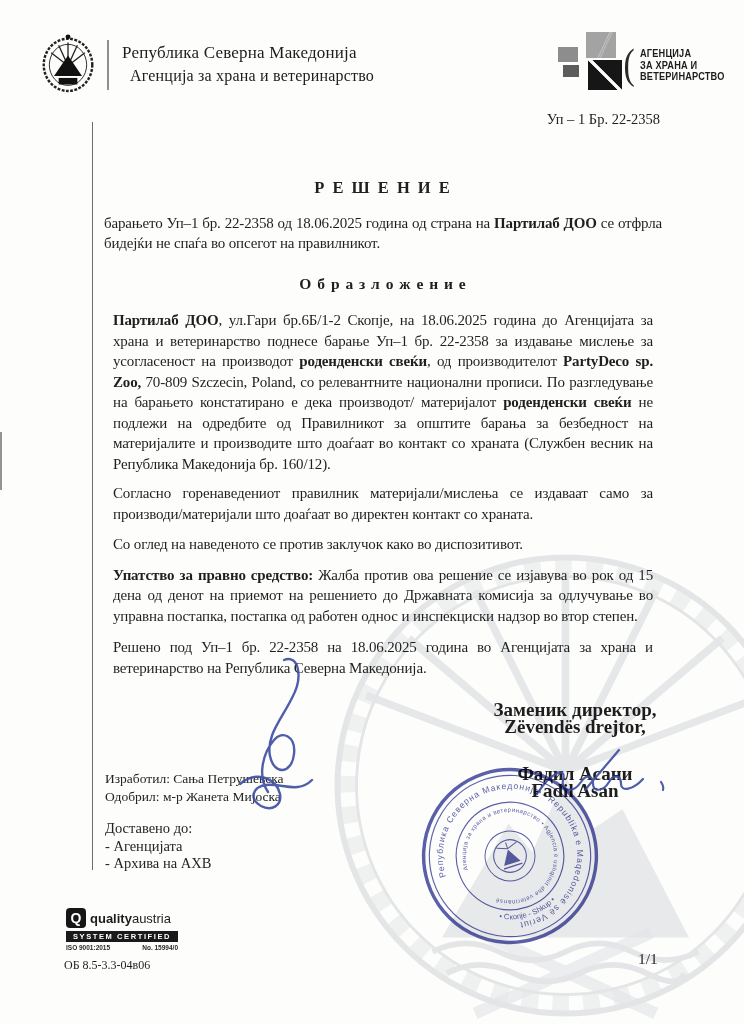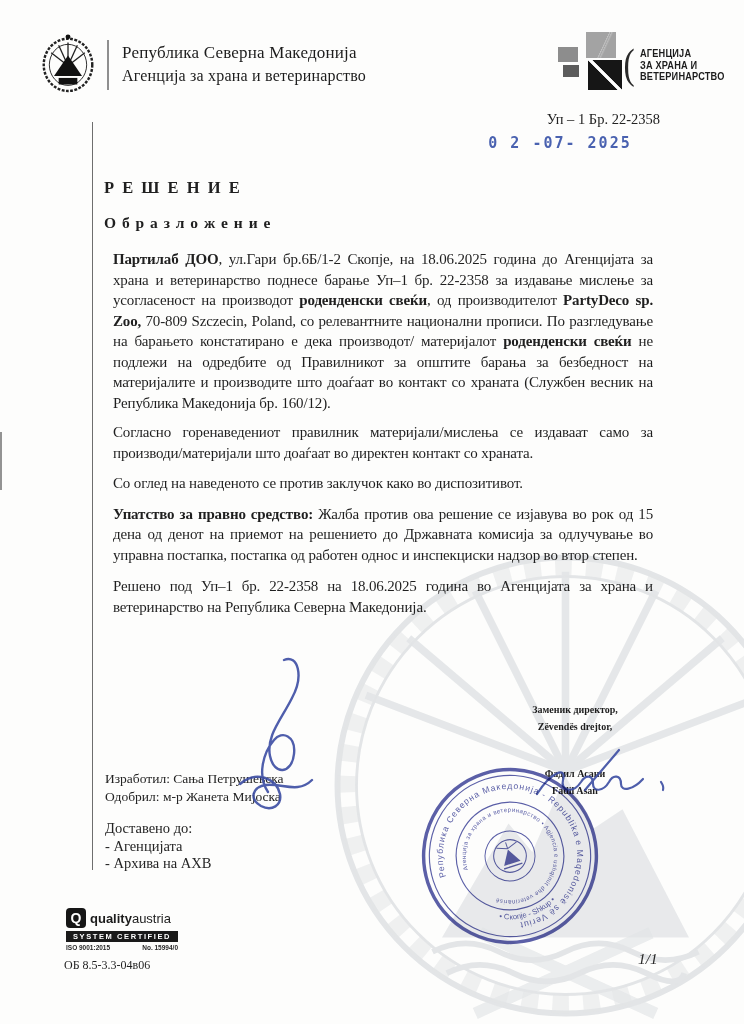--- a/index.html
+++ b/index.html
@@ -5,21 +5,21 @@
   html,body{margin:0;padding:0;}
   body{width:744px;height:1024px;background:#fbfbfa;overflow:hidden;
        font-family:"Liberation Serif", serif;color:#212121;}
   .page{position:relative;width:744px;height:1024px;background:#fdfdfc;overflow:hidden;}
 
   
   .hdr-logo{position:absolute;left:40px;top:32px;width:56px;height:62px;}
   .hdr-divider{position:absolute;left:107px;top:40px;width:2px;height:50px;background:#8f8f8f;}
   .hdr-text{position:absolute;left:122px;top:41px;line-height:23px;color:#1c1c1c;}
   .hdr-text .l1{font-size:17px;letter-spacing:.2px;}
-  .hdr-text .l2{font-size:16px;letter-spacing:.2px;}
+  .hdr-text .l2{font-size:16px;letter-spacing:.2px;margin-left:8px;}
 
   
   .aglogo{position:absolute;left:556px;top:30px;width:160px;height:64px;}
   .aglogo .sq{position:absolute;}
   .sq1{left:30px;top:2px;width:30px;height:26px;background:#a3a3a3;
        background-image:linear-gradient(115deg,#a3a3a3 55%,#c4c4c4 56%,#a3a3a3 60%,#bdbdbd 61%,#a3a3a3 66%);}
   .sq2{left:2px;top:17px;width:20px;height:15px;background:#8d8d8d;}
   .sq3{left:7px;top:35px;width:16px;height:12px;background:#5c5c5c;}
   .sq4{left:32px;top:30px;width:34px;height:30px;background:#161616;
        background-image:linear-gradient(45deg,#161616 46%,#ffffff 47%,#ffffff 53%,#161616 54%);}
@@ -39,33 +39,33 @@
   
   .foldline{position:absolute;left:92px;top:122px;width:1.4px;height:748px;
        background:#4a4a4a;opacity:.8;}
   .edge-artifact{position:absolute;left:0;top:432px;width:2px;height:58px;background:#3c3c3c;opacity:.55;}
 
   
   .doc{position:absolute;left:104px;top:166px;width:558px;font-size:15px;
        line-height:20.5px;text-align:justify;letter-spacing:-.15px;color:#1f1f1f;}
   .doc p{margin:9px;}
   .b{font-weight:bold;}
-  .t-center{text-align:left;font-weight:bold;}
+  .t-center{text-align:center;font-weight:bold;}
   .t-reshenie{font-size:16.5px;letter-spacing:2px;margin:12px 0 14px !important;}
   .t-obraz{font-size:15.5px;letter-spacing:1px;margin:0 0 16px !important;}
   #p-intro{margin:0 0 12px;}
   #p-decision{margin:0 0 20px;}
   #p-expl2{margin-top:2px;}
   #p-expl3{margin-top:10px;}
   #p-remedy{margin-top:10px;}
   #p-resolved{margin-top:11px;}
 
   
   .sig-right-block{position:absolute;left:455px;top:701px;width:240px;text-align:center;
-       font-weight:bold;font-size:10px;line-height:17px;color:#1d1d1d;}
+       font-weight:bold;font-size:19px;line-height:17px;color:#1d1d1d;}
   .sig-right-block .names{margin-top:30px;}
   .prepared{position:absolute;left:105px;top:770px;font-size:13.5px;line-height:17.5px;color:#242424;}
   .delivery{position:absolute;left:105px;top:820px;font-size:14.5px;line-height:17.5px;color:#242424;}
 
   .sig-ink{position:absolute;}
   .sig-left{left:222px;top:652px;width:100px;height:170px;}
   .sig-right{left:523px;top:746px;width:150px;height:60px;}
 
   
   .watermark{position:absolute;left:328px;top:548px;width:475px;height:475px;opacity:.55;}
@@ -77,21 +77,21 @@
   .qa .row1{display:flex;align-items:center;gap:4px;}
   .qa .qbox{width:20px;height:20px;background:#161616;border-radius:4px;color:#fff;
        font-weight:bold;font-size:14px;line-height:20px;text-align:center;}
   .qa .brand{font-size:13px;color:#1c1c1c;}
   .qa .brand .bd{font-weight:bold;}
   .qa .bar{margin-top:3px;width:112px;height:11px;background:#1a1a1a;color:#fff;
        font-size:7.5px;font-weight:bold;letter-spacing:1.6px;text-align:center;line-height:11px;}
   .qa .small{margin-top:2px;width:112px;display:flex;justify-content:space-between;
        font-size:6.5px;font-weight:bold;color:#2a2a2a;}
   .formcode{position:absolute;left:64px;top:958px;font-size:12px;color:#1e1e1e;}
-  .pagenum{position:absolute;left:638px;top:950px;font-size:15.5px;color:#2a2a2a;font-style:italic;}
+  .pagenum{position:absolute;left:638px;top:950px;font-size:15.5px;color:#2a2a2a;}
 </style>
 </head>
 <body>
 
 <div class="page">
 
   <svg class="watermark" viewBox="-100 -100 200 200">
     <g fill="none" stroke="#ced2d6">
       <circle r="96" stroke-width="2.5"></circle>
       <circle r="88" stroke-width="1.2"></circle>
@@ -144,29 +144,29 @@
     <div class="sq sq4"></div>
     <div class="arc">(</div>
     <div class="agtxt">
       <div>АГЕНЦИЈА</div>
       <div>ЗА ХРАНА И</div>
       <div>ВЕТЕРИНАРСТВО</div>
     </div>
   </div>
 
   <div class="refline">Уп – 1 Бр.  22-2358</div>
-  <div class="datestamp">0 2 -07- 2025</div>
 
   <div class="foldline"></div>
   <div class="edge-artifact"></div>
 
   <div class="doc">
 
     <p class="t-center t-reshenie">Р Е Ш Е Н И Е</p>
 
+    <p id="p-decision"><span>барањето Уп–1 бр. 22-2358 од 18.06.2025 година од страна на </span><span class="b">Партилаб ДОО</span><span> се отфрла бидејќи не спаѓа во опсегот на правилникот.</span></p>
 
     <p class="t-center t-obraz">О б р а з л о ж е н и е</p>
 
     <p id="p-expl1"><span class="b">Партилаб ДОО</span><span>, ул.Гари бр.6Б/1-2 Скопје, на 18.06.2025 година до Агенцијата за храна и ветеринарство поднесе барање Уп–1 бр. 22-2358 за издавање мислење за усогласеност на производот </span><span class="b">роденденски свеќи</span><span>, од производителот </span><span class="b">PartyDeco sp. Zoo,</span><span> 70-809 Szczecin, Poland, со релевантните национални прописи. По разгледување на барањето  констатирано е дека производот/ материјалот </span><span class="b">роденденски свеќи</span><span> не подлежи на одредбите од Правилникот за општите барања за безбедност на материјалите и производите што доаѓаат во контакт со храната (Службен весник на Република Македонија бр. 160/12).</span></p>
 
     <p id="p-expl2"><span>Согласно горенаведениот правилник материјали/мислења се издаваат само за производи/материјали што доаѓаат во директен контакт со храната.</span></p>
 
     <p id="p-expl3"><span>Со оглед на наведеното се против заклучок како во диспозитивот.</span></p>
 
     <p id="p-remedy"><span class="b">Упатство за правно средство:</span><span> Жалба против ова решение се изјавува во рок од 15 дена од денот на приемот на решението до Државната комисија за одлучување во управна постапка, постапка од работен однос и инспекциски надзор во втор степен.</span></p>

